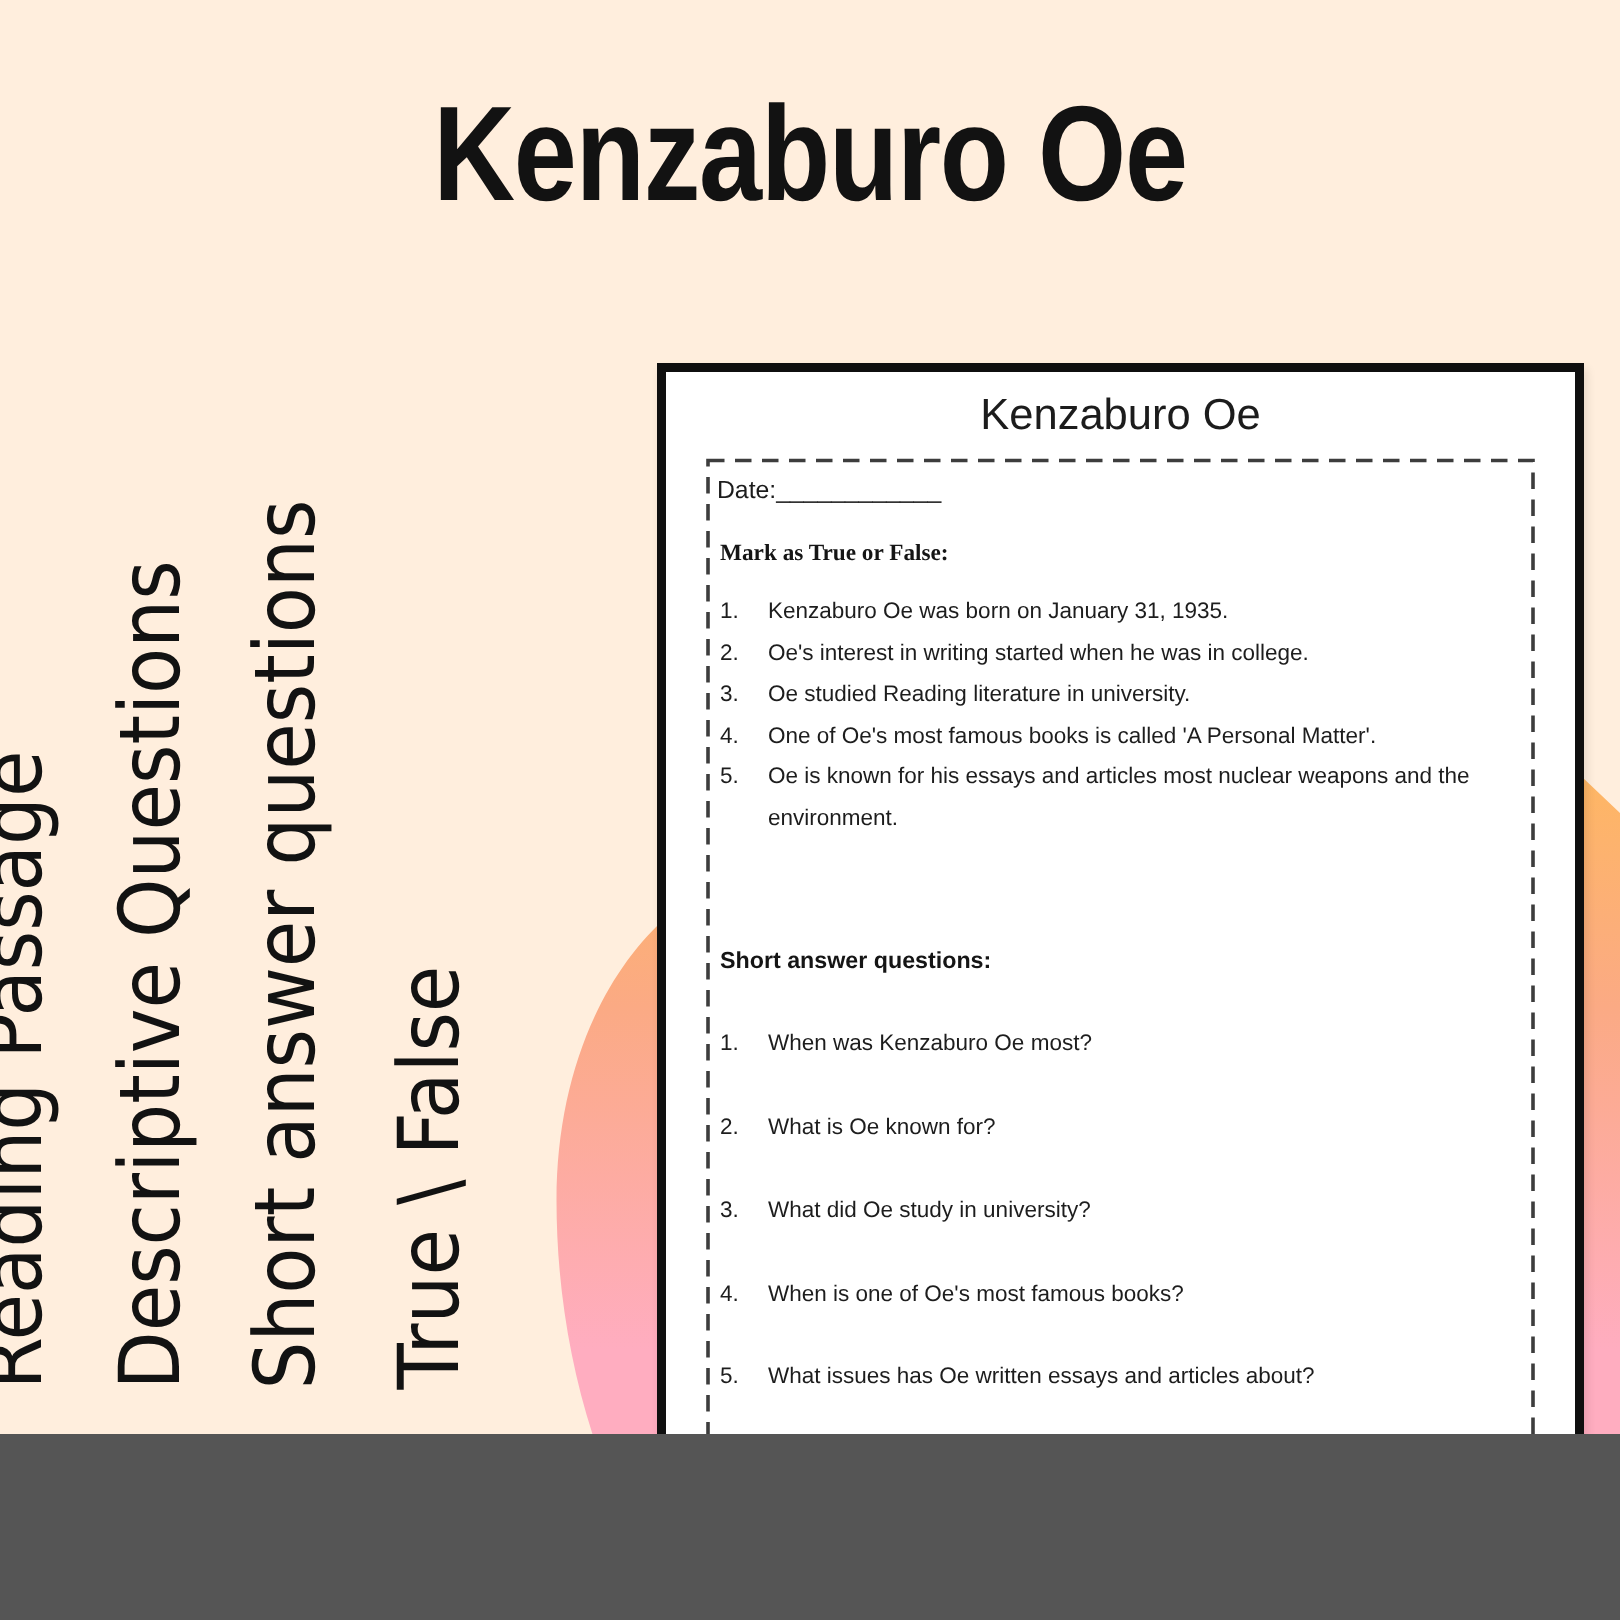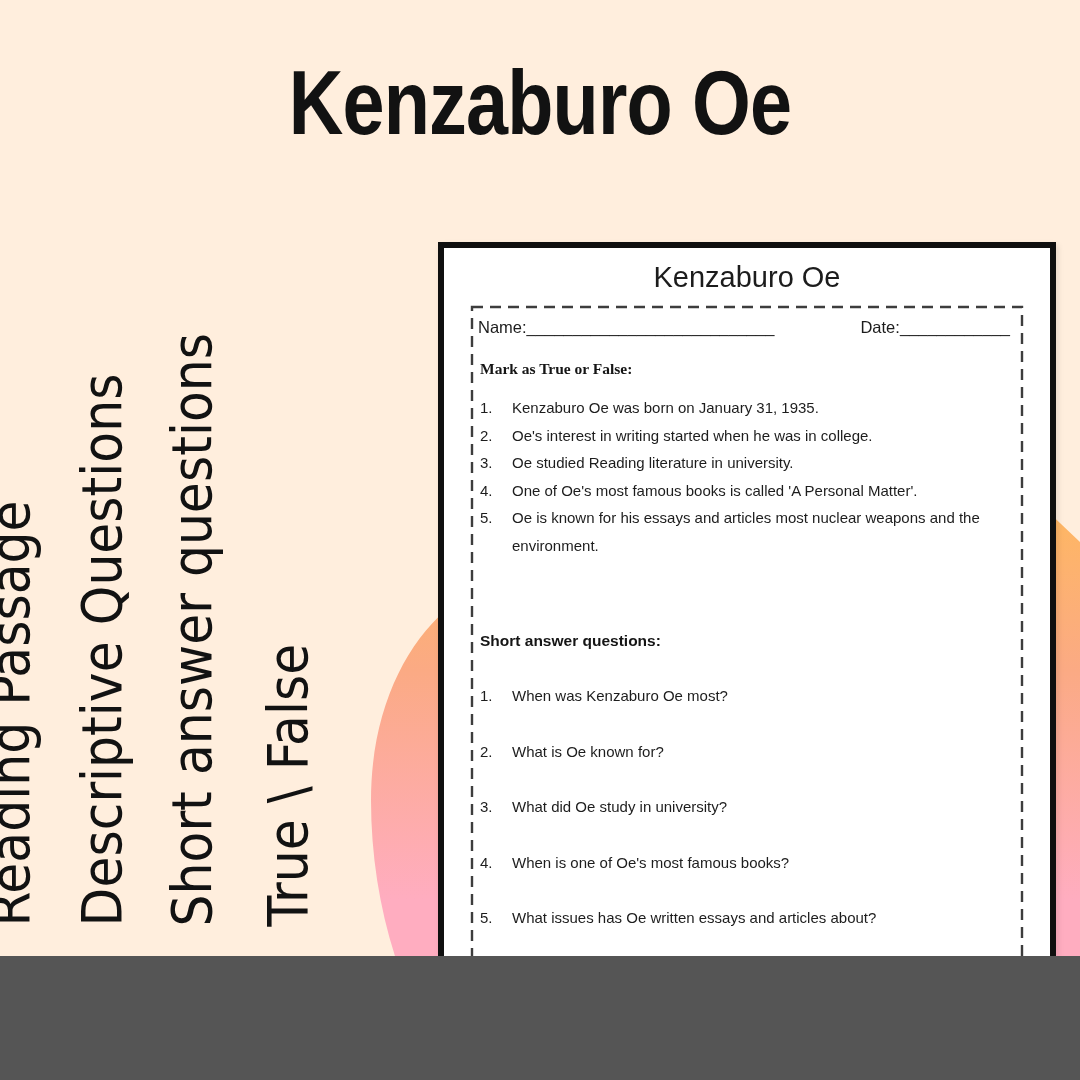--- a/index.html
+++ b/index.html
@@ -98,23 +98,20 @@
   <div class="page">
 
     <div class="page-title">Kenzaburo Oe</div>
 
     <svg class="dash-svg" width="606" height="788" viewBox="0 0 606 788" aria-hidden="true">
       <rect x="28" y="59" width="550" height="694" fill="none" stroke="#3d3d3d" stroke-width="2.4" stroke-dasharray="11 7"></rect>
     </svg>
 
     <div class="name-row">
       <span>
-        <span>Name:</span><span class="line">___________________________</span>
-      </span>
-      <span>
         <span>Date:</span><span class="line">____________</span>
       </span>
     </div>
 
     <div class="sec-heading tf-heading">Mark as True or False:</div>
 
     <div class="q-list tf-list">
         <div class="item">
         <span class="num">1.</span>
         <span class="txt">Kenzaburo Oe was born on January 31, 1935.</span>

